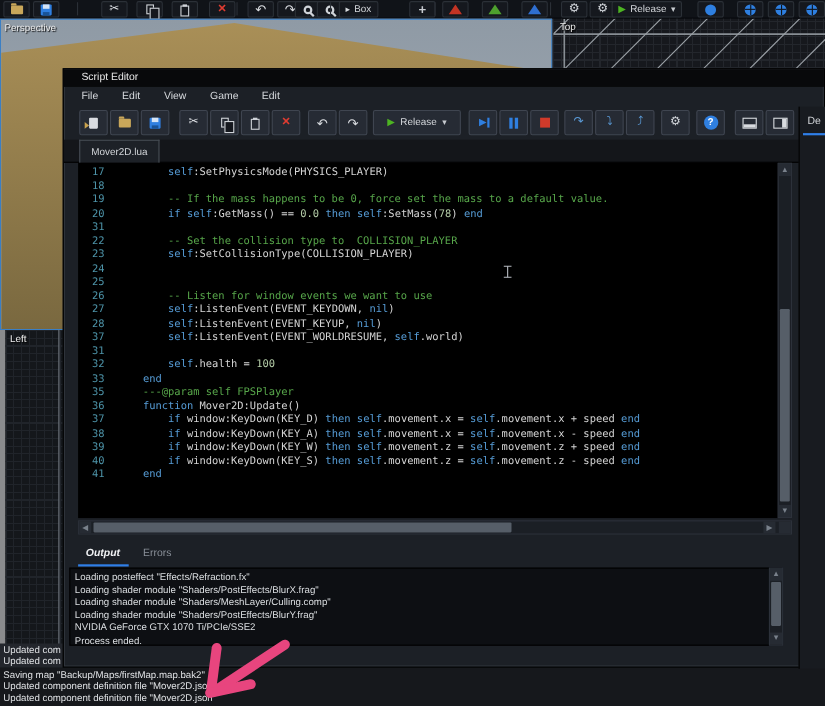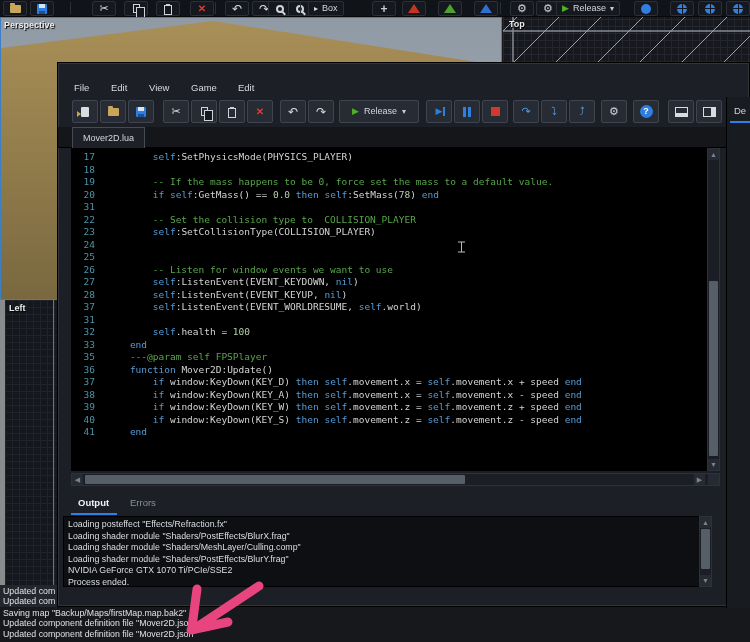--- a/index.html
+++ b/index.html
@@ -38,21 +38,21 @@
   .g-gear{font-size:11px;color:#cfd3d8;}
   .g-play{color:#4db422;font-size:9px;}
   .g-caret-d{color:#c7cbd0;font-size:8px;}
   .g-sph{width:10px;height:10px;border-radius:50%;background:#2e7fe0;}
   .g-sphw{width:10px;height:10px;border-radius:50%;background:#2e7fe0;position:relative;overflow:hidden;}
   .g-sphw:before{content:"";position:absolute;left:4.5px;top:0;bottom:0;width:1px;background:#10151c;}
   .g-sphw:after{content:"";position:absolute;top:4.5px;left:0;right:0;height:1px;background:#10151c;}
   .lbl{font-size:9px;color:#d4d7db;}
 
   
-  .vp-label{position:absolute;font-size:9px;font-weight:bold;color:#ececec;text-shadow:1px 1px 1px #000;z-index:3;}
+  .vp-label{position:absolute;font-size:9px;font-weight:normal;color:#ececec;text-shadow:1px 1px 1px #000;z-index:3;}
   #vp-perspective{position:absolute;left:0;top:17px;width:502px;height:283px;border:1px solid #3b7fc4;overflow:hidden;background:#97a2ac;}
   #vp-top{position:absolute;left:503px;top:17px;width:247px;height:283px;overflow:hidden;
       background:repeating-linear-gradient(90deg,#23262c 0 1px,transparent 1px 7px),
                  repeating-linear-gradient(0deg,#23262c 0 1px,transparent 1px 7px),#16181d;}
   #vp-left{position:absolute;left:5px;top:300px;width:52px;height:288px;overflow:hidden;
       background:repeating-linear-gradient(90deg,#20242a 0 1px,transparent 1px 7px),
                  repeating-linear-gradient(0deg,#20242a 0 1px,transparent 1px 7px),#14171b;}
   #left-strip{position:absolute;left:0;top:300px;width:5px;height:288px;background:#8a8b8d;}
   #vp-left .axisline{position:absolute;left:48px;top:0;width:1px;height:100%;background:#6d747b;}
 
@@ -99,21 +99,21 @@
   .tok-n{color:#b5cea8;}
 
   .scroll-v{position:absolute;width:13px;background:#1b1f25;border:1px solid #2c313a;}
   .scroll-h{position:absolute;height:13px;background:#1b1f25;border:1px solid #2c313a;}
   .sc-btn{position:absolute;width:11px;height:11px;display:flex;align-items:center;justify-content:center;
       color:#79818b;font-size:7px;background:#262b33;}
   .sc-thumb{position:absolute;background:#565e68;border-radius:1px;}
 
   .se-outtabs{position:absolute;left:0;top:430px;width:100%;height:23px;}
   .se-outtab{position:absolute;top:4px;font-size:9.5px;}
-  .se-outtab.active{color:#f0f2f4;font-weight:bold;}
+  .se-outtab.active{color:#f0f2f4;font-weight:bold;font-style:italic;}
   .se-outtab.inactive{color:#8a9099;}
   .out-underline{position:absolute;left:13px;top:20px;width:46px;height:2px;background:#2f7fe8;}
   .se-output{position:absolute;left:5px;top:453px;width:648px;height:71px;background:#0d0f13;border:1px solid #000;
       overflow:hidden;padding:2px 4px;}
   .out-line{font-size:8.8px;line-height:11.6px;color:#dcdfe2;white-space:nowrap;}
 
   .se-debugpanel{position:absolute;left:668px;top:34px;width:25px;height:511px;background:#181b20;border-left:1px solid #000;}
   .se-debugtab{position:absolute;left:7px;top:8px;font-size:9.5px;color:#d4d7db;}
   .debug-underline{position:absolute;left:3px;top:24px;width:22px;height:2px;background:#2f7fe8;}
 
@@ -250,20 +250,21 @@
   <div id="console-lower"></div>
   <div id="consoleLines">
       <div class="con-line" style="top: 586px;">Updated com</div>
       <div class="con-line" style="top: 596px;">Updated com</div>
       <div class="con-line" style="top: 608px;">Saving map "Backup/Maps/firstMap.map.bak2"</div>
       <div class="con-line" style="top: 618px;">Updated component definition file "Mover2D.jso</div>
       <div class="con-line" style="top: 629px;">Updated component definition file "Mover2D.json</div>
     </div>
 
   <div id="script-editor">
+    <div class="se-title">Script Editor</div>
     <div class="se-menubar" id="seMenubar">
         <div class="se-menu" style="left: 12px;">File</div>
         <div class="se-menu" style="left: 49px;">Edit</div>
         <div class="se-menu" style="left: 87px;">View</div>
         <div class="se-menu" style="left: 129px;">Game</div>
         <div class="se-menu" style="left: 176px;">Edit</div>
       </div>
     <div class="se-toolbar" id="seToolbar">
         <div class="sb" style="left: 14px;">
           <span class="g-page"></span>

